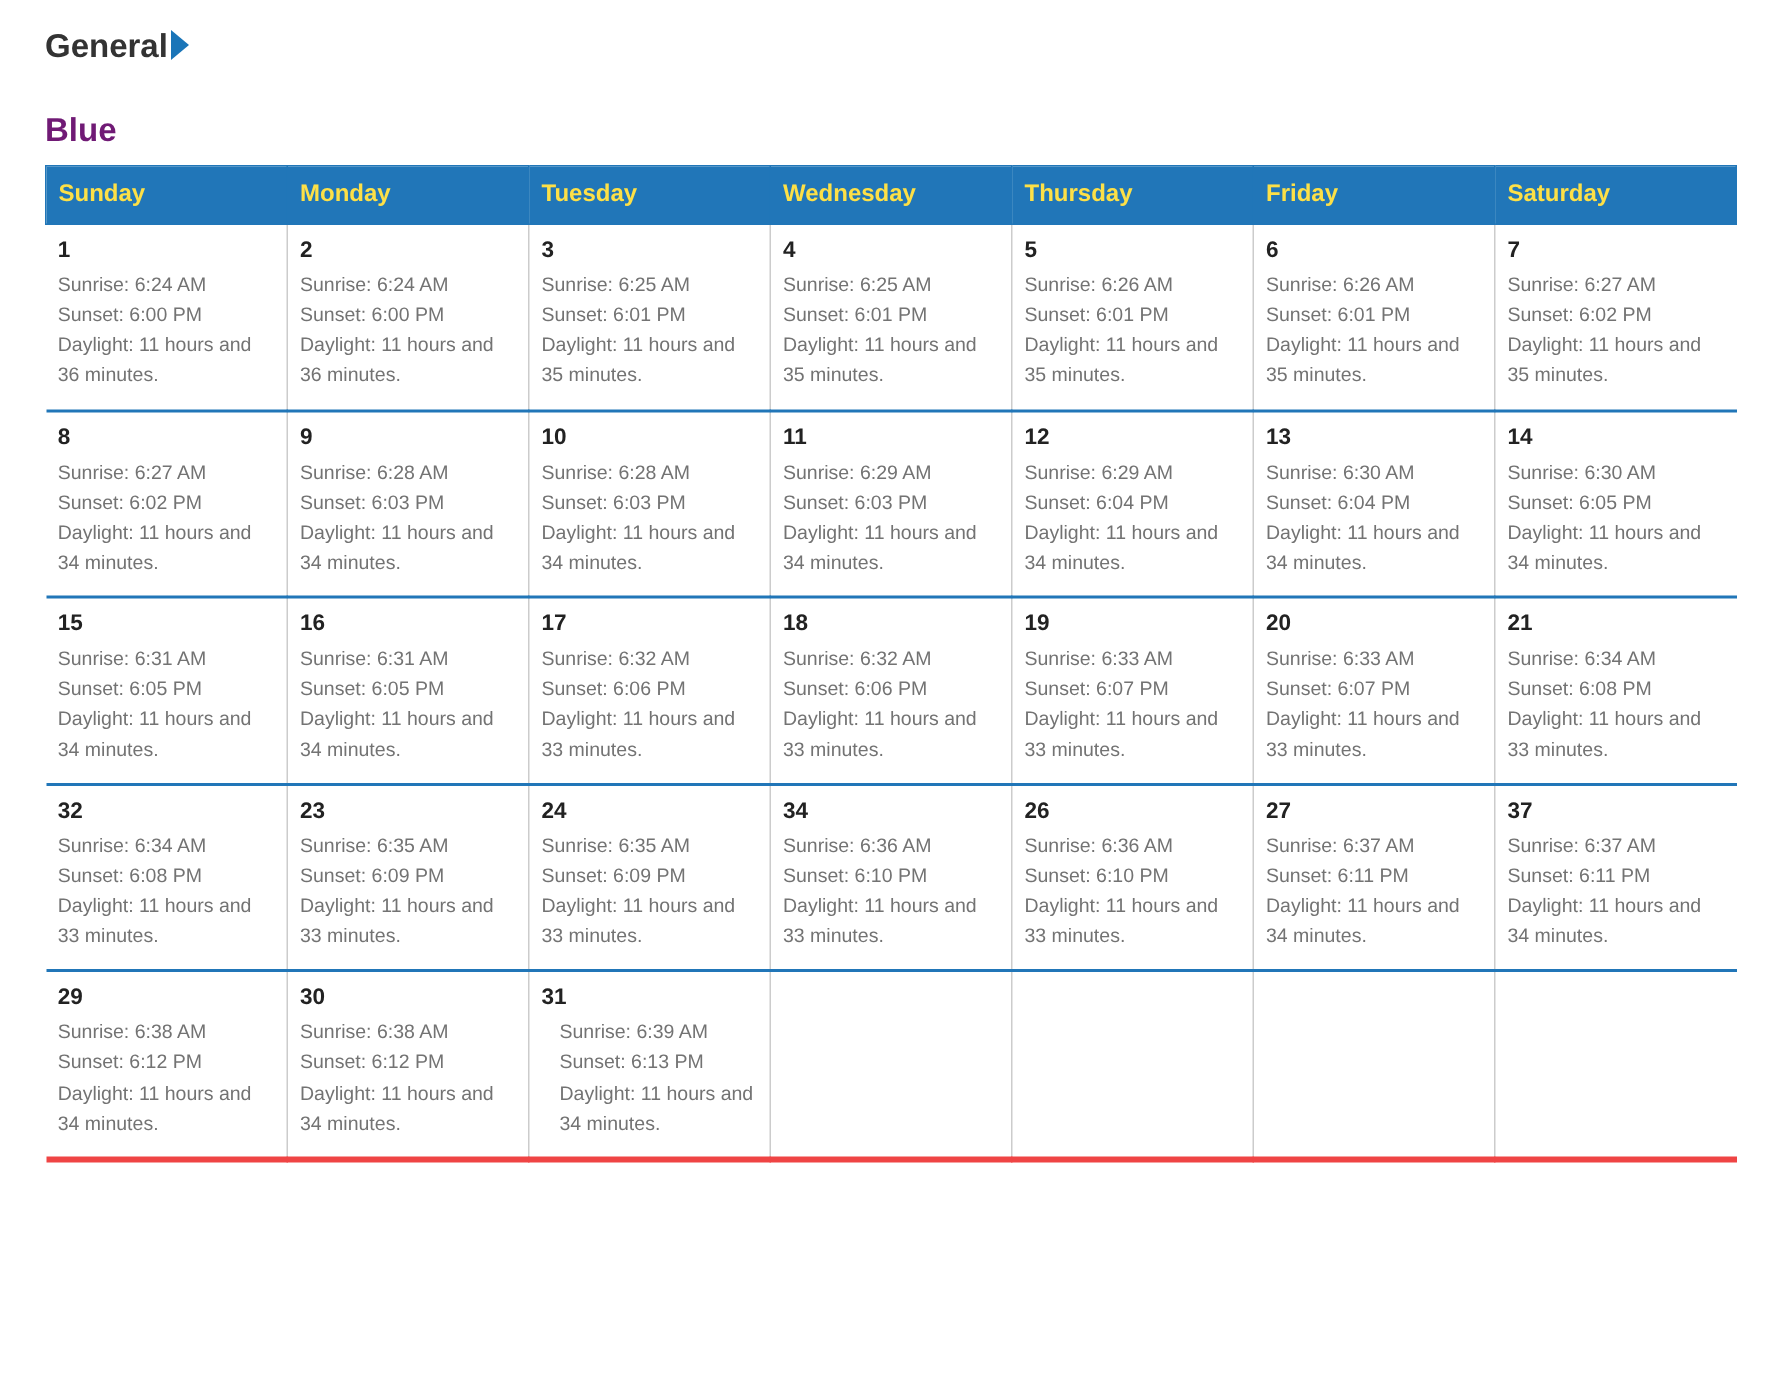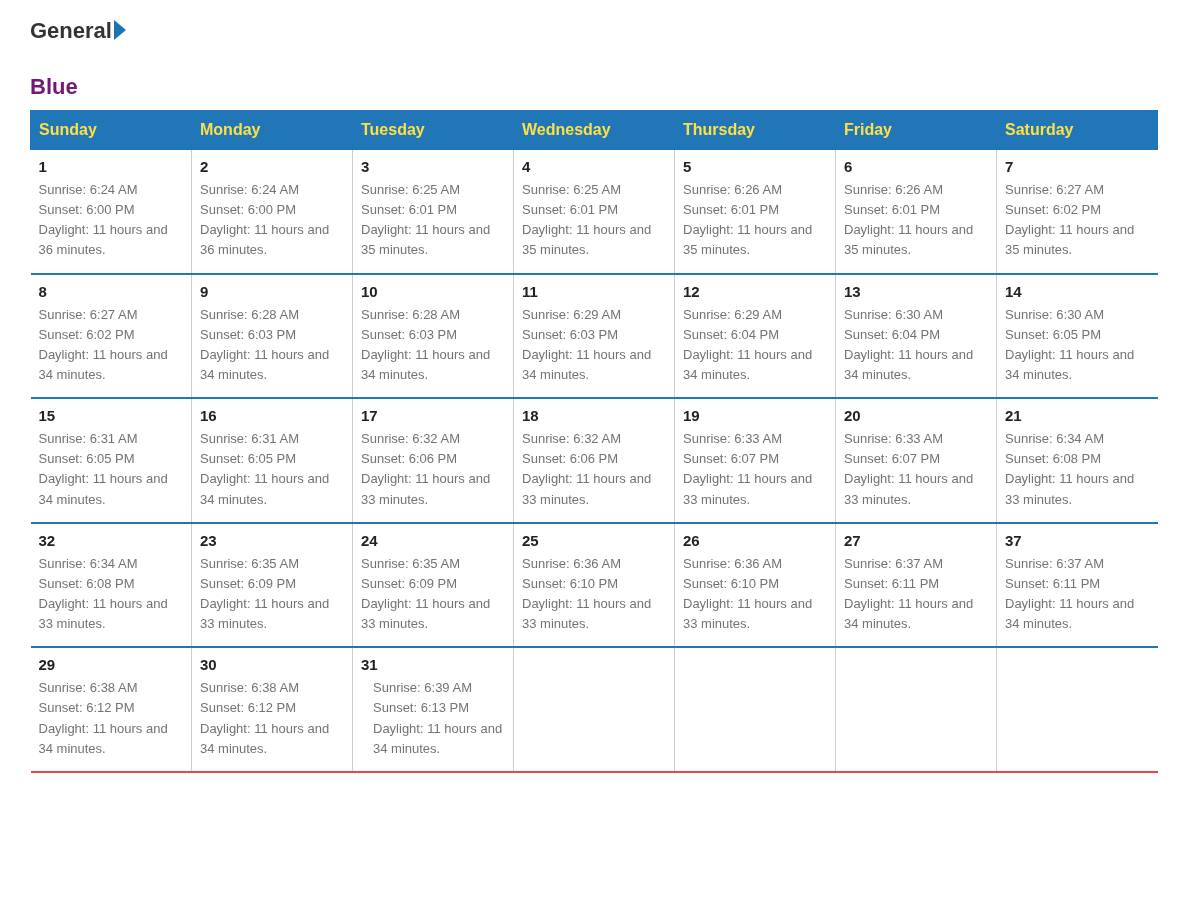--- a/index.html
+++ b/index.html
@@ -98,21 +98,21 @@
       font-weight: bold;
       margin-bottom: 5px;
       display: block;
     }
     .day-info {
       font-size: 13px;
       line-height: 1.55;
       color: #737373;
     }
     tbody tr:last-child {
-      border-bottom: 2px solid #ef4444;
+      border-bottom: 4px solid #ef4444;
     }
   </style>
 </head>
 <body>
 
 <div class="header-row">
   <div class="logo-wrapper">
     <div class="logo-line1">
       <span class="logo-text">General</span>
       <span class="logo-triangle"></span>
@@ -281,21 +281,21 @@
 Sunset: 6:09 PM
 Daylight: 11 hours and 33 minutes.</div>
         </td>
         <td>
           <span class="day-number">24</span>
           <div class="day-info" style="white-space: pre-line;">Sunrise: 6:35 AM
 Sunset: 6:09 PM
 Daylight: 11 hours and 33 minutes.</div>
         </td>
         <td>
-          <span class="day-number">25</span>
+          <span class="day-number">34</span>
           <div class="day-info" style="white-space: pre-line;">Sunrise: 6:36 AM
 Sunset: 6:10 PM
 Daylight: 11 hours and 33 minutes.</div>
         </td>
         <td>
           <span class="day-number">26</span>
           <div class="day-info" style="white-space: pre-line;">Sunrise: 6:36 AM
 Sunset: 6:10 PM
 Daylight: 11 hours and 33 minutes.</div>
         </td>

